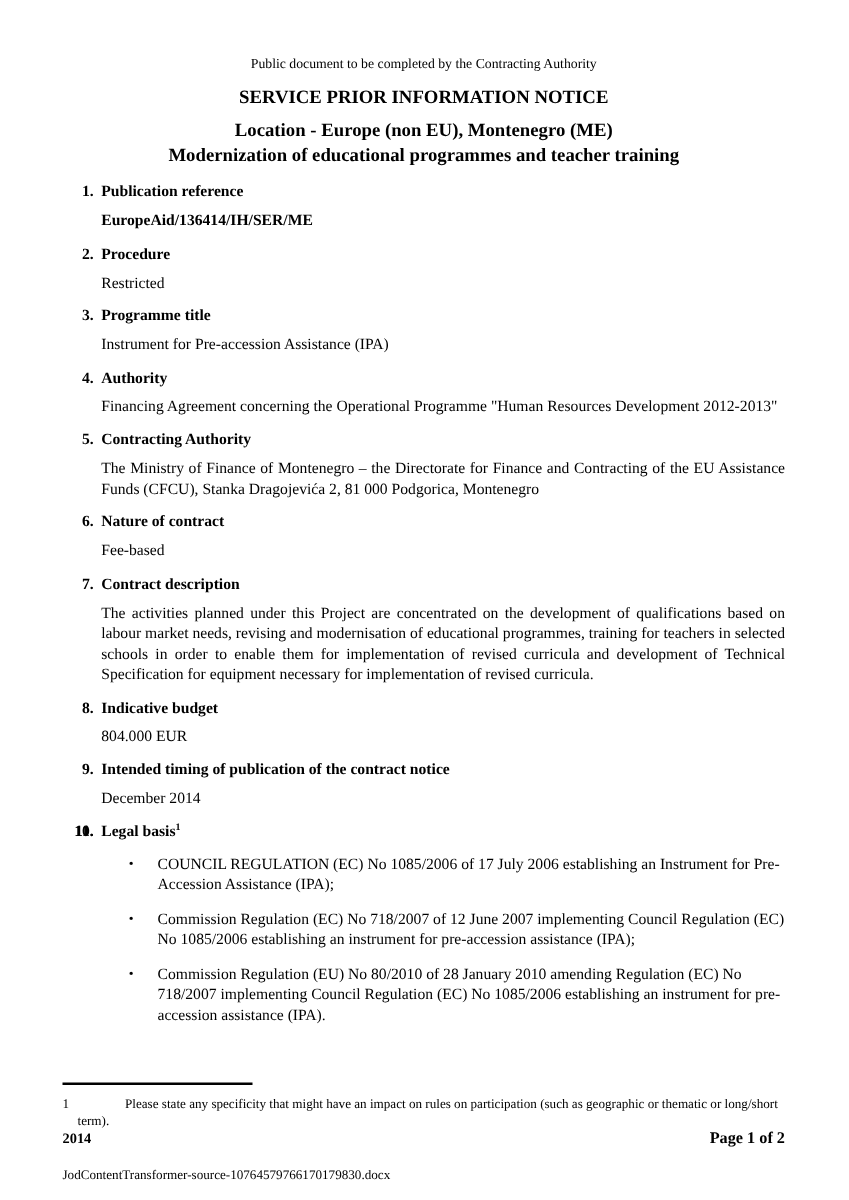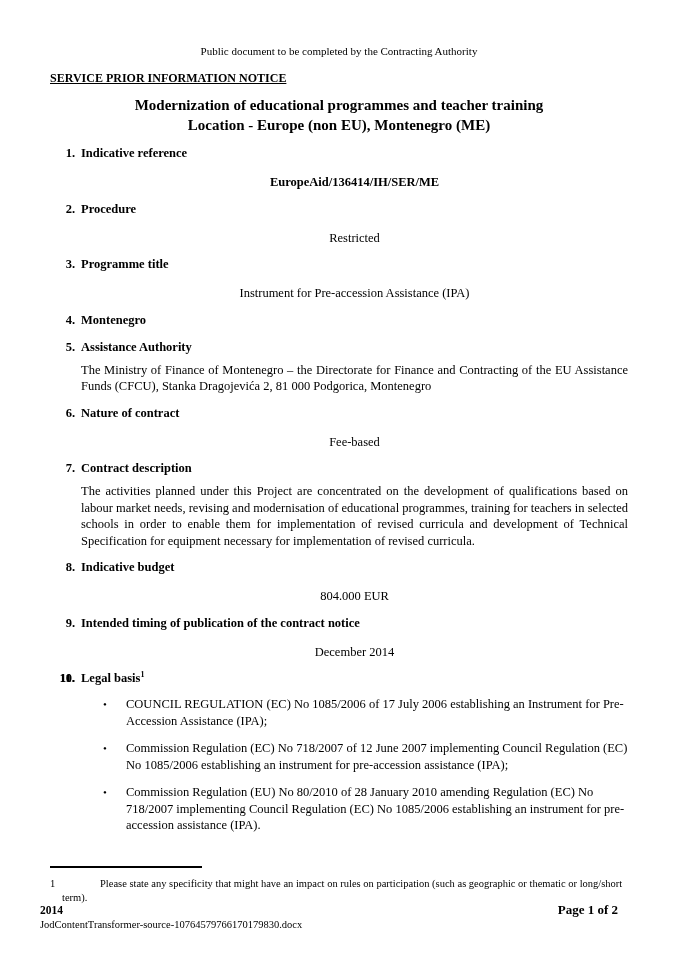--- a/index.html
+++ b/index.html
@@ -31,26 +31,25 @@
   }
 
   
   .doc-banner {
     text-align: center;
     font-size: 11px;
     line-height: 15px;
     margin-bottom: 8px;
   }
   .doc-title {
-    text-align: left;
-    font-size: 12px;
+    text-align: center;
+    font-size: 15px;
     font-weight: bold;
     line-height: 22px;
     margin-bottom: 6px;
-    text-decoration: underline;
   }
   .doc-subtitle {
     text-align: center;
     font-size: 15px;
     font-weight: bold;
     line-height: 20px;
   }
   .doc-subtitle div { white-space: nowrap; }
 
   
@@ -80,21 +79,21 @@
     vertical-align: super;
     line-height: 0;
   }
   .section .body {
     font-size: 12.5px;
     line-height: 16.5px;
     margin-top: 6px;
     text-align: justify;
   }
   .section .body.bold { font-weight: bold; }
-  .section .body.nojustify { text-align: center; margin-top: 12px; }
+  .section .body.nojustify { text-align: left; }
 
   
   ul.legal-list {
     list-style: none;
     margin: 9px 0 0 0;
     padding: 0;
   }
   ul.legal-list li {
     position: relative;
     padding-left: 45px;
@@ -134,78 +133,79 @@
   .footnote .fn-num {
     position: absolute;
     left: 0;
     top: 0;
   }
   .footnote .fn-gap { display: inline-block; width: 38px; }
 
   
   .page-footer {
     position: absolute;
-    left: 40px;
+    left: 50px;
     top: 903px;
     width: 578px;
   }
   .footer-row {
     display: flex;
     justify-content: space-between;
     align-items: baseline;
     font-size: 11px;
     line-height: 14px;
   }
   .footer-year { font-weight: bold; font-size: 11.5px; }
   .footer-page { font-size: 13px; font-weight: bold; }
   .footer-filename {
     font-size: 10.5px;
     line-height: 14px;
-    margin-top: 1px;
+    margin-top: 16px;
   }
 </style>
 </head>
 <body>
 
 <div class="page">
 
   <div class="content">
 
     <div class="doc-banner">Public document to be completed by the Contracting Authority</div>
 
     <div class="doc-title">SERVICE PRIOR INFORMATION NOTICE</div>
 
     <div class="doc-subtitle">
+      <div>Location - Europe (non EU), Montenegro (ME)</div>
       <div>Modernization of educational programmes and teacher training</div>
-      <div>Location - Europe (non EU), Montenegro (ME)</div>
     </div>
 
     <div id="sections-container">
         <div class="section">
           <div class="num">1.</div>
-          <div class="heading">Indicative reference</div>
+          <div class="heading">Publication reference</div>
           <div class="body bold nojustify">EuropeAid/136414/IH/SER/ME</div>
         </div>
         <div class="section">
           <div class="num">2.</div>
           <div class="heading">Procedure</div>
           <div class="body nojustify">Restricted</div>
         </div>
         <div class="section">
           <div class="num">3.</div>
           <div class="heading">Programme title</div>
           <div class="body nojustify">Instrument for Pre-accession Assistance (IPA)</div>
         </div>
         <div class="section">
           <div class="num">4.</div>
-          <div class="heading">Montenegro</div>
+          <div class="heading">Authority</div>
+          <div class="body">Financing Agreement concerning the Operational Programme "Human Resources Development 2012-2013"</div>
         </div>
         <div class="section">
           <div class="num">5.</div>
-          <div class="heading">Assistance Authority</div>
+          <div class="heading">Contracting Authority</div>
           <div class="body">The Ministry of Finance of Montenegro – the Directorate for Finance and Contracting of the EU Assistance Funds (CFCU), Stanka Dragojevića 2, 81 000 Podgorica, Montenegro</div>
         </div>
         <div class="section">
           <div class="num">6.</div>
           <div class="heading">Nature of contract</div>
           <div class="body nojustify">Fee-based</div>
         </div>
         <div class="section">
           <div class="num">7.</div>
           <div class="heading">Contract description</div>

